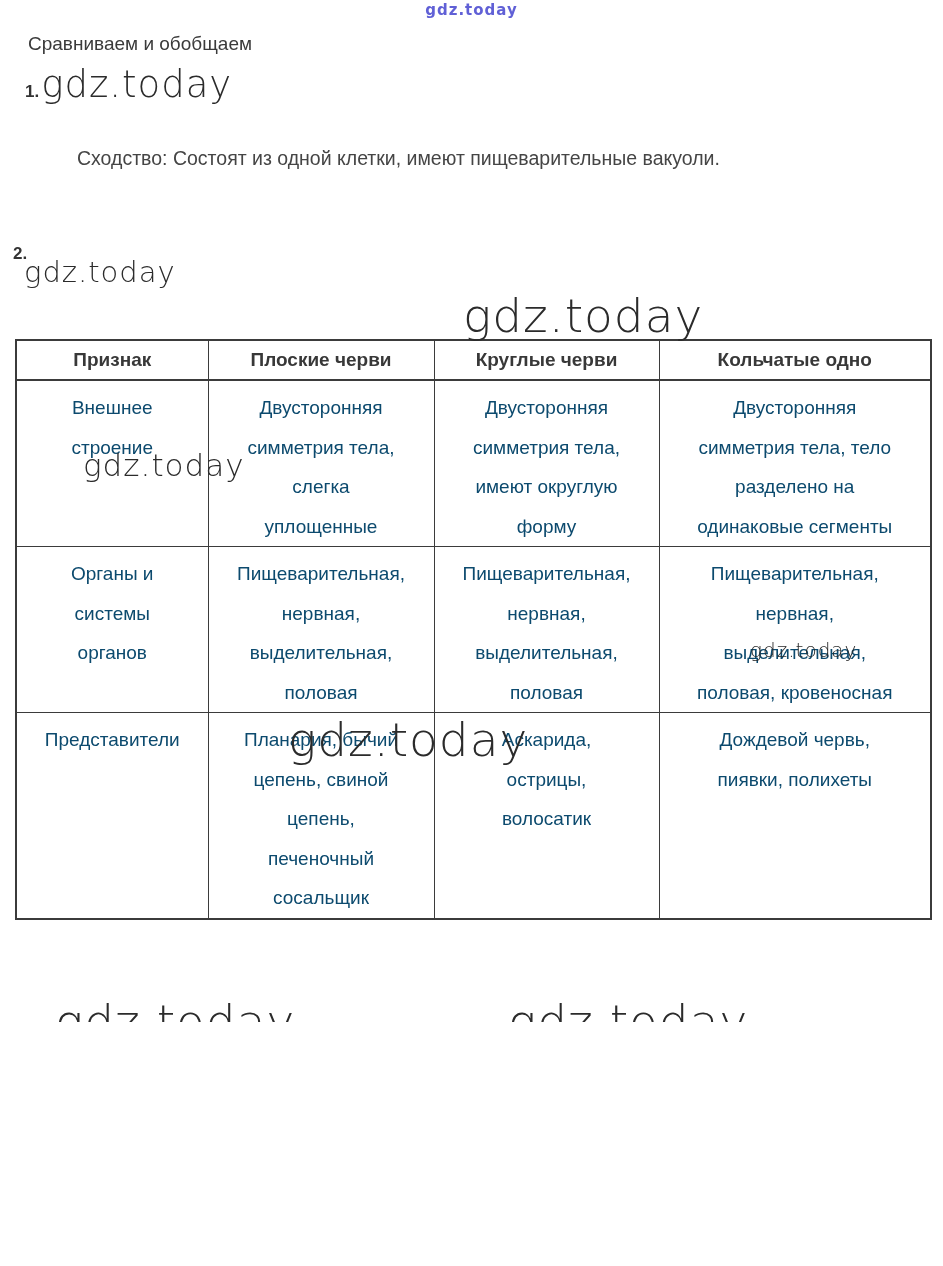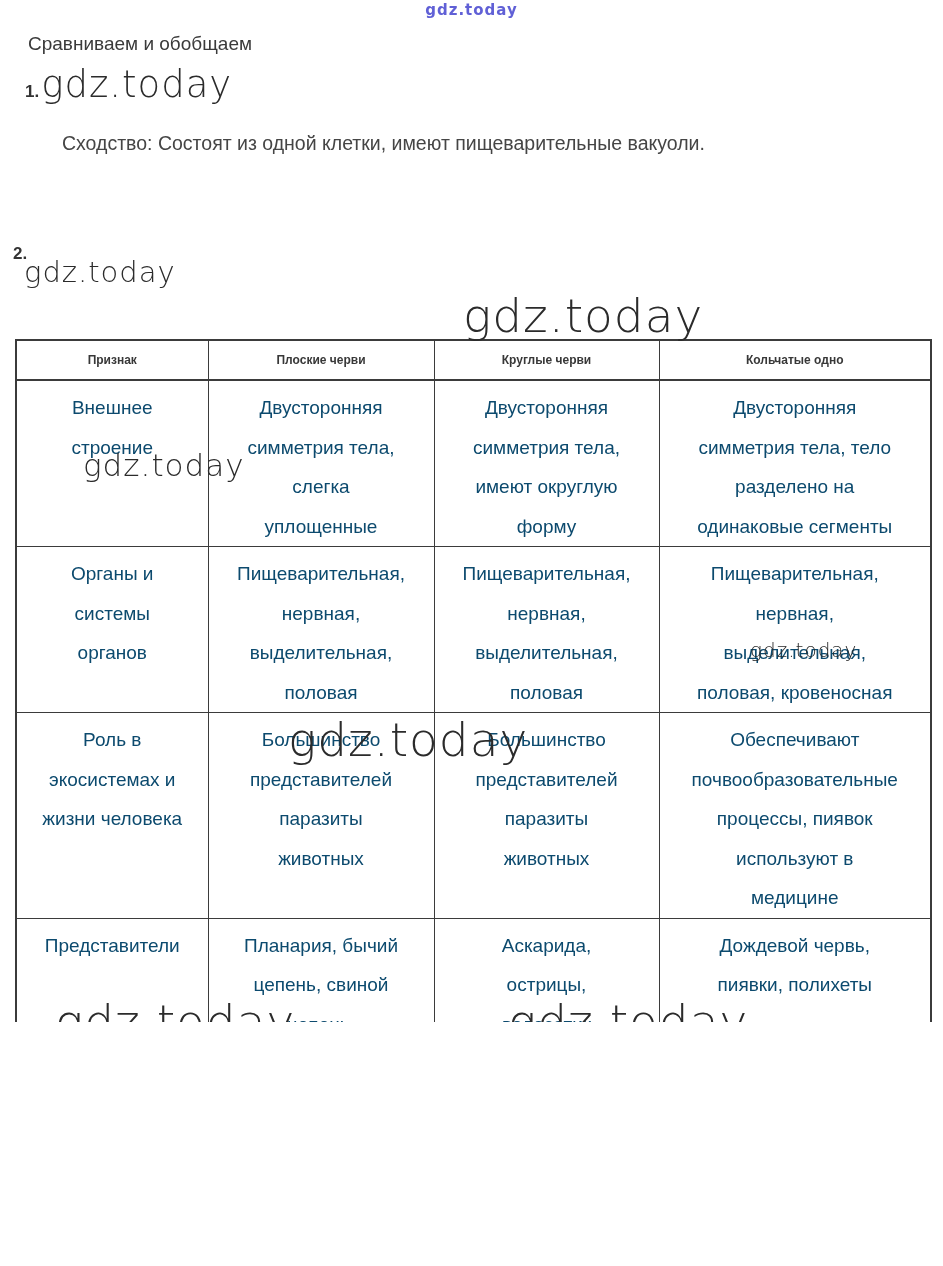--- a/index.html
+++ b/index.html
@@ -52,39 +52,39 @@
     font-size:17px;font-weight:bold;color:#333333;
   }
   .num2{position:absolute;left:13px;top:244px;}
   
   .answers{
     position:absolute;left:62px;top:124px;width:866px;
     font-size:19.5px;color:#454545;
     line-height:39px;
     text-align:justify;
   }
-  .answers p{margin:0;}
+  .answers p{margin:15px;}
   .answers p + p{margin-top:12px;}
   
   .tbl-wrap{position:absolute;left:15px;top:339px;z-index:1;}
   table{
     border-collapse:collapse;
     table-layout:fixed;
     width:915px;
     border:2px solid #3b3b3b;
   }
   col.c1{width:192px;} col.c2{width:226px;} col.c3{width:225px;} col.c4{width:272px;}
   th,td{
     border:1px solid #3b3b3b;
     text-align:center;
     overflow:hidden;
   }
   th{
     height:36px;
-    font-size:12px;font-weight:bold;color:#383838;
+    font-size:19px;font-weight:bold;color:#383838;
     vertical-align:middle;
     border-bottom:2px solid #3b3b3b;
   }
   td{
     vertical-align:top;
     font-size:19px;color:#0c4a6e;
     line-height:39.5px;
     padding:7px 4px 0 4px;
     white-space:pre-line;
   }
@@ -160,38 +160,20 @@
 половая</td>
           <td>Пищеварительная,
 нервная,
 выделительная,
 половая</td>
           <td>Пищеварительная,
 нервная,
 выделительная,
 половая, кровеносная</td>
         </tr>
-        <tr class="r4">
-          <td>Роль в
-экосистемах и
-жизни человека</td>
-          <td>Большинство
-представителей
-паразиты
-животных</td>
-          <td>Большинство
-представителей
-паразиты
-животных</td>
-          <td>Обеспечивают
-почвообразовательные
-процессы, пиявок
-используют в
-медицине</td>
-        </tr>
         <tr class="r5">
           <td>Представители</td>
           <td>Планария, бычий
 цепень, свиной
 цепень,
 печеночный
 сосальщик</td>
           <td>Аскарида,
 острицы,
 волосатик</td>

